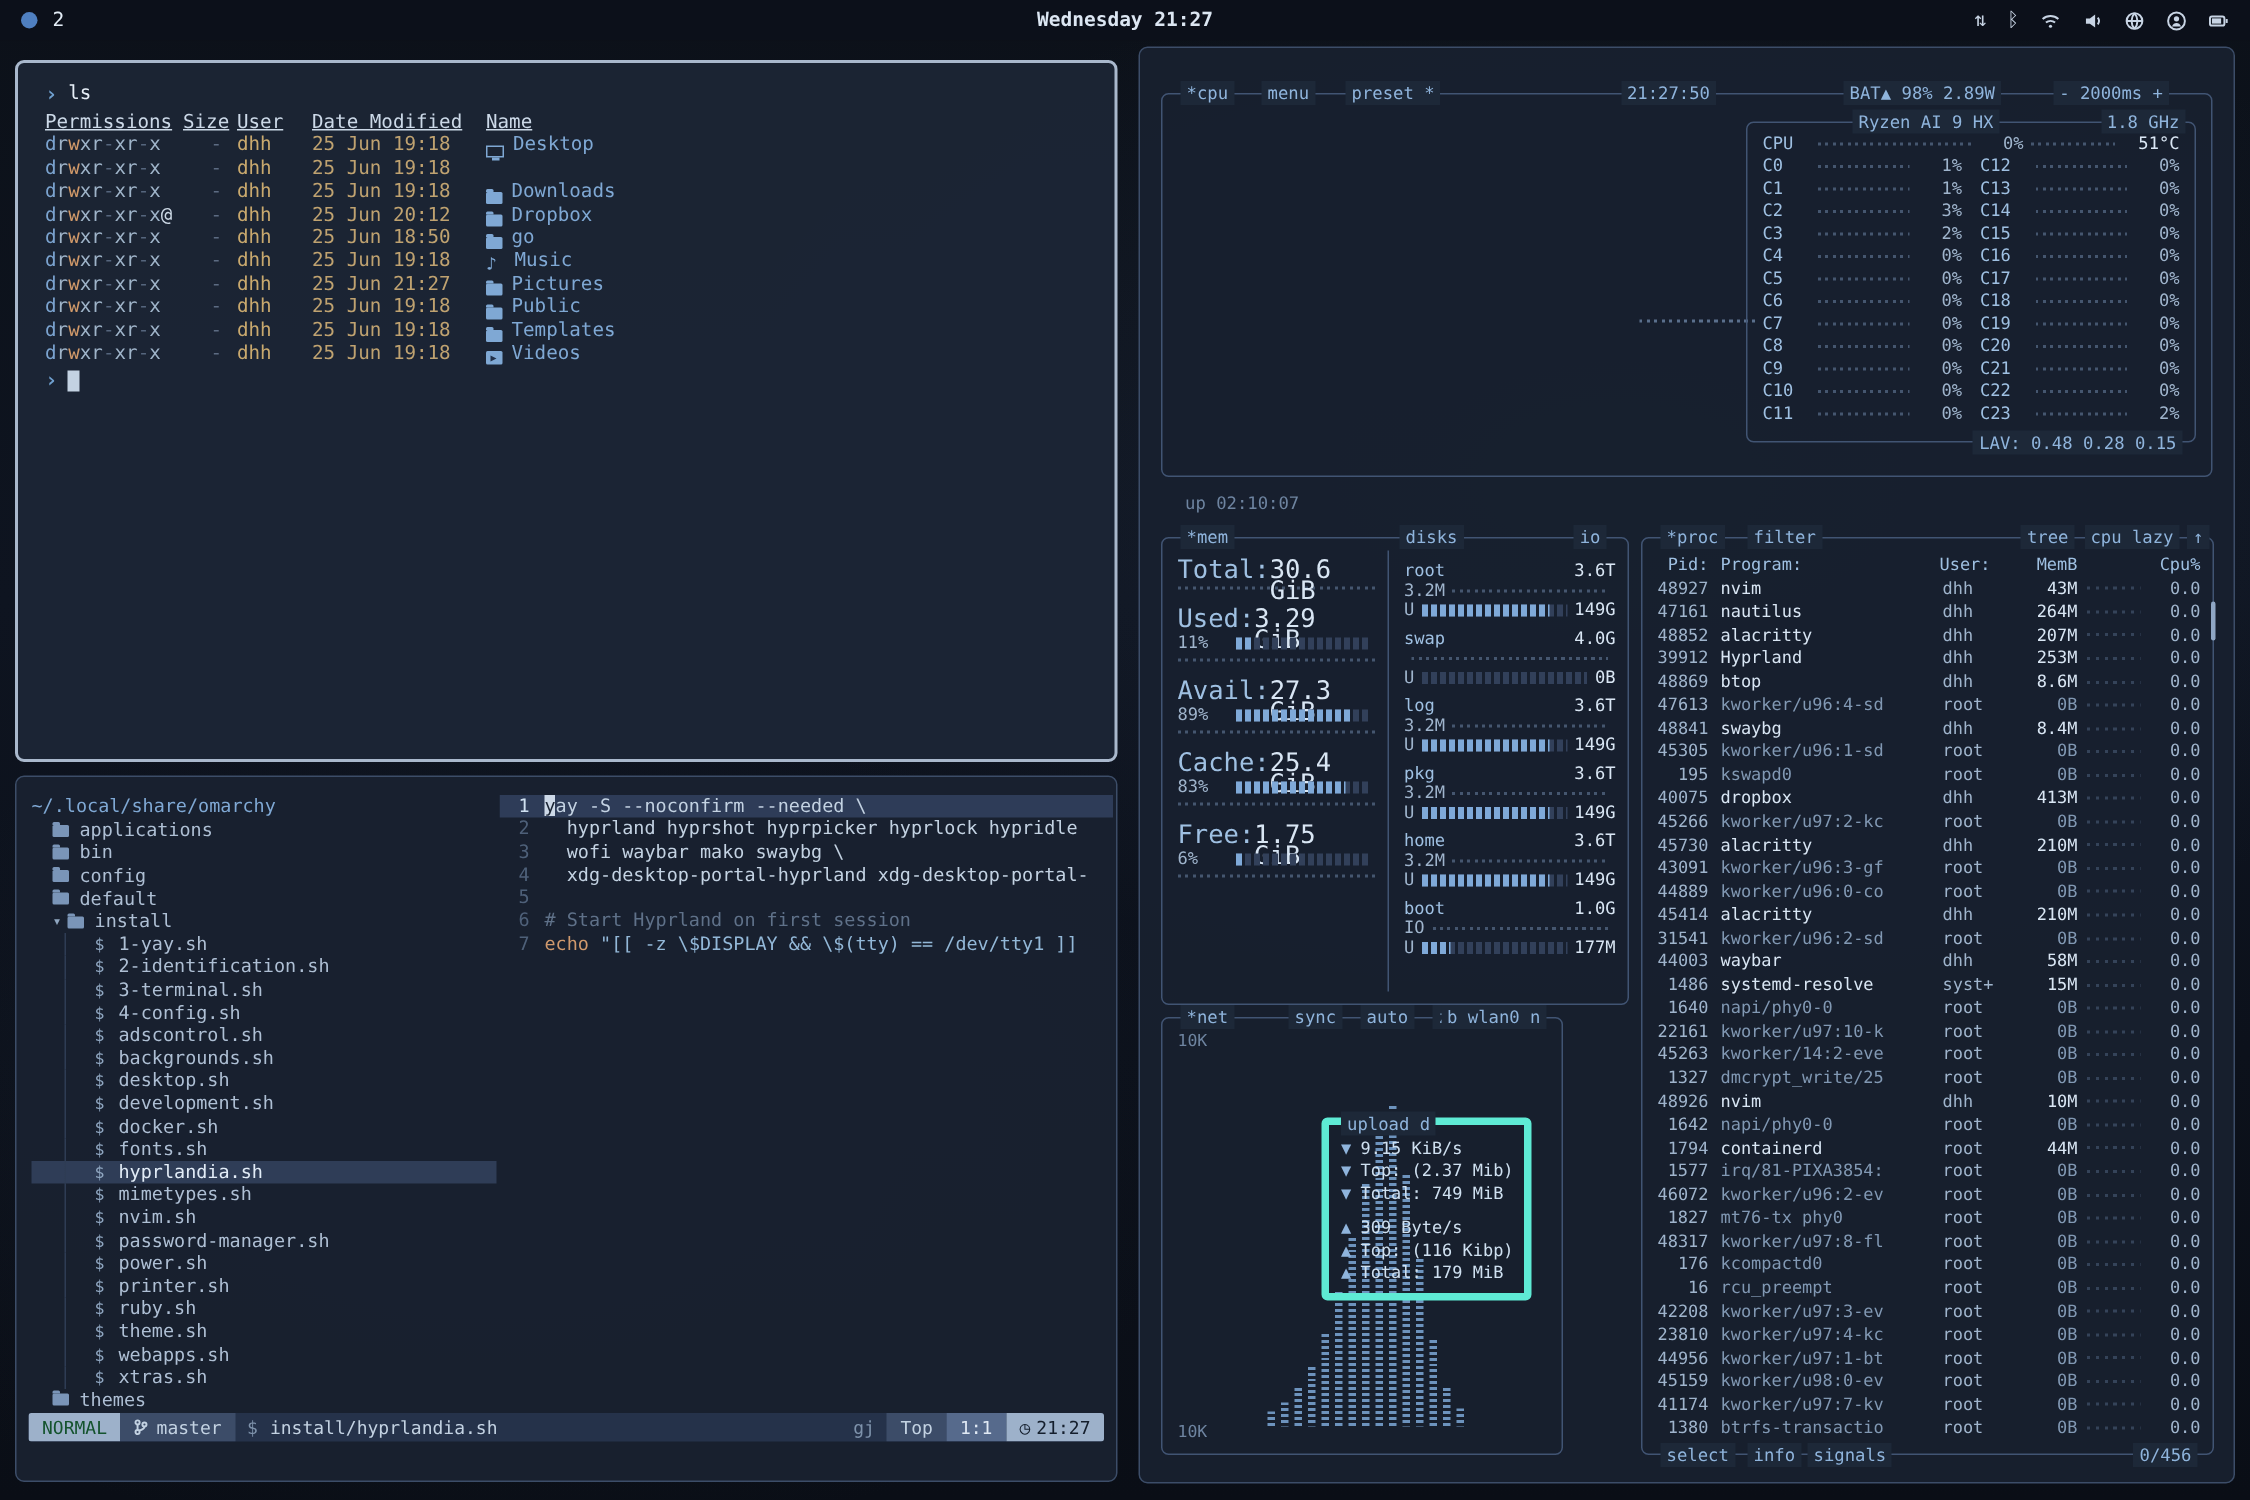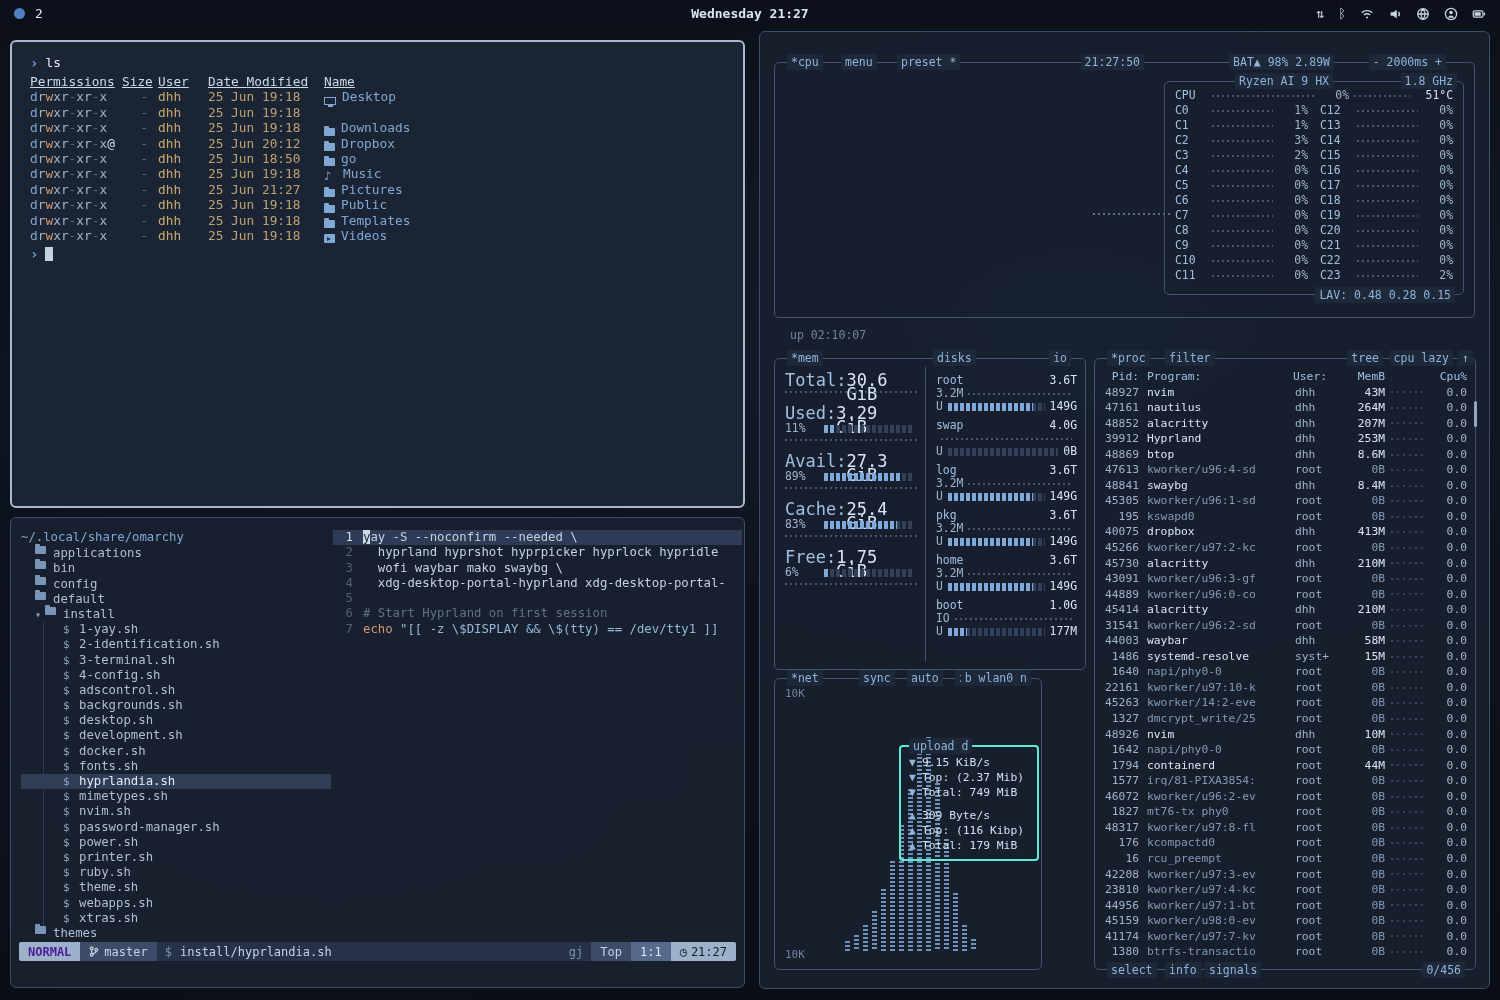--- a/index.html
+++ b/index.html
@@ -47,39 +47,39 @@
   .icon-folder::before{content:"";position:absolute;top:-2px;left:0;width:5px;height:2px;background:#7fa8d4;border-radius:1px 1px 0 0}
   .icon-desktop{border:1.5px solid #7fa8d4;width:12px;height:8px;margin-top:1px}
   .icon-desktop::after{content:"";position:absolute;left:3px;bottom:-3px;width:5px;height:2px;background:#7fa8d4}
   .icon-music::before{content:"♪";color:#7fa8d4;font-size:12px;position:absolute;top:-3px}
   .icon-video{background:#7fa8d4;width:11px;height:9px;border-radius:1px;margin-top:1px}
   .icon-video::before{content:"";position:absolute;left:3px;top:3px;border-left:4px solid #223049;border-top:2.5px solid transparent;border-bottom:2.5px solid transparent}
 
   
   .tree{position:absolute;left:0;top:0;bottom:48px;width:322px;padding:12px 0 0 10px;overflow:hidden}
   .tree-root{height:15.2px;line-height:15.2px;font-size:12.3px;color:#7fa8d4;margin-bottom:1px}
-  .tree-item{height:15.2px;line-height:15.2px;font-size:12.3px;color:#aebfd4;display:flex;align-items:flex-start;white-space:nowrap}
+  .tree-item{height:15.2px;line-height:15.2px;font-size:12.3px;color:#aebfd4;display:flex;align-items:center;white-space:nowrap}
   .tree-item.d1{padding-left:14px}
   .tree-item.d2{padding-left:42px;background:linear-gradient(#2e3c54,#2e3c54) 22px 0/1px 100% no-repeat}
   .tree-item.selected{background-color:#2f3d57;color:#e2ecf7;width:310px}
   .chev{color:#8fa6c0;margin-right:4px;font-size:10px}
   .ticon{display:inline-block;position:relative;margin-right:7px;flex:none}
   .ticon.icon-tfolder{background:#7a95b8;border-radius:1px;height:8px;width:11px}
   .ticon.icon-tfolder::before{content:"";position:absolute;top:-2px;left:0;width:5px;height:2px;background:#7a95b8;border-radius:1px 1px 0 0}
   .ticon.icon-script{color:#8fa6c0;font-size:11px;width:9px}
   .code{position:absolute;left:322px;right:2px;top:0;bottom:48px;padding-top:12px;overflow:hidden}
   .code-line{display:flex;height:15.3px;line-height:15.3px;font-size:12.3px}
   .code-line.hl{background:#2e3c58}
   .lnum{width:30px;text-align:right;padding-right:10px;color:#4e6079;flex:none}
   .hl .lnum{color:#cfe0f0}
   .ltext{white-space:pre}
   .codetxt{color:#c3d2e2}.comment{color:#5f7189}.keyword{color:#d0996d}.string{color:#93b8d8}
   .cursor{background:#cdd9e8;color:#1a2433}
   .statusbar{position:absolute;left:8px;right:8px;bottom:26px;height:19px;background:#25324a;display:flex;align-items:center;font-size:12px;border-radius:2px;overflow:hidden}
-  .sb-mode{background:#9db1ca;color:#4c1d95;font-weight:bold;padding:0 9px;height:100%;display:flex;align-items:center}
+  .sb-mode{background:#9db1ca;color:#14532d;font-weight:normal;padding:0 9px;height:100%;display:flex;align-items:center}
   .sb-branch{background:#3c4c68;color:#c3d2e2;padding:0 9px;height:100%;display:flex;align-items:center;gap:5px}
   .sb-branch svg{width:10px;height:11px;stroke:#c3d2e2;fill:none;stroke-width:1.4}
   .sb-dim{color:#7e92ab;padding:0 8px}
   .sb-file{color:#c3d2e2}
   .sb-right{margin-left:auto;display:flex;align-items:center;height:100%}
   .sb-chip{background:#3c4c68;color:#c3d2e2;padding:0 9px;height:100%;display:flex;align-items:center}
   .sb-chip2{background:#566a8c;color:#e0e9f4;padding:0 9px;height:100%;display:flex;align-items:center}
   .sb-time{background:#9db1ca;color:#141e2c;padding:0 9px;height:100%;display:flex;align-items:center;gap:4px}
 
   
@@ -115,21 +115,21 @@
   .d-head{display:flex;justify-content:space-between;font-size:11.4px;height:14px;line-height:14px}
   .d-head .d-name{color:#9fc0e2}.d-head .d-size{color:#d9e6f4}
   .d-line{display:flex;font-size:11.4px;height:13px;line-height:13px}
   .d-used,.d-u{color:#9fb4cc;flex:none}
   .d-free{color:#d9e6f4;flex:none}
 
   #net-box{left:14px;top:646px;width:268px;height:292px}
   .net-scale{position:absolute;left:10px;font-size:11px;color:#6e84a0}
   .net-graph{position:absolute;left:70px;bottom:18px;height:230px;display:flex;align-items:flex-end}
   .vbar{width:5px;margin-right:4px;background:repeating-linear-gradient(180deg,#6d93bd 0 2px,transparent 2px 4px)}
-  .net-stats{position:absolute;right:2px;top:66px;width:140px;border:2px solid #5eead4;border-radius:4px;padding:8px 8px 6px}
+  .net-stats{position:absolute;right:20px;top:66px;width:140px;border:5px solid #5eead4;border-radius:4px;padding:8px 8px 6px}
   .n-row{display:flex;font-size:11.3px;height:15px;line-height:15px;white-space:nowrap}
   .n-arrow{color:#8fb4dc;width:13px;flex:none}
   .n-text{color:#cfe0f0}
   .n-gap{height:8px}
 
   #proc-box{left:334px;top:326px;width:382px;height:612px;padding:10px 8px 6px}
   .p-head,.p-row{display:grid;grid-template-columns:44px 146px 50px 42px 1fr 34px;height:15.55px;line-height:15.5px;font-size:11.3px}
   .p-head span{color:#9fc0e2}
   .p-pid{text-align:right;padding-right:8px;color:#9fb4cc}
   .p-prog{overflow:hidden;white-space:nowrap;color:#8198b3}

